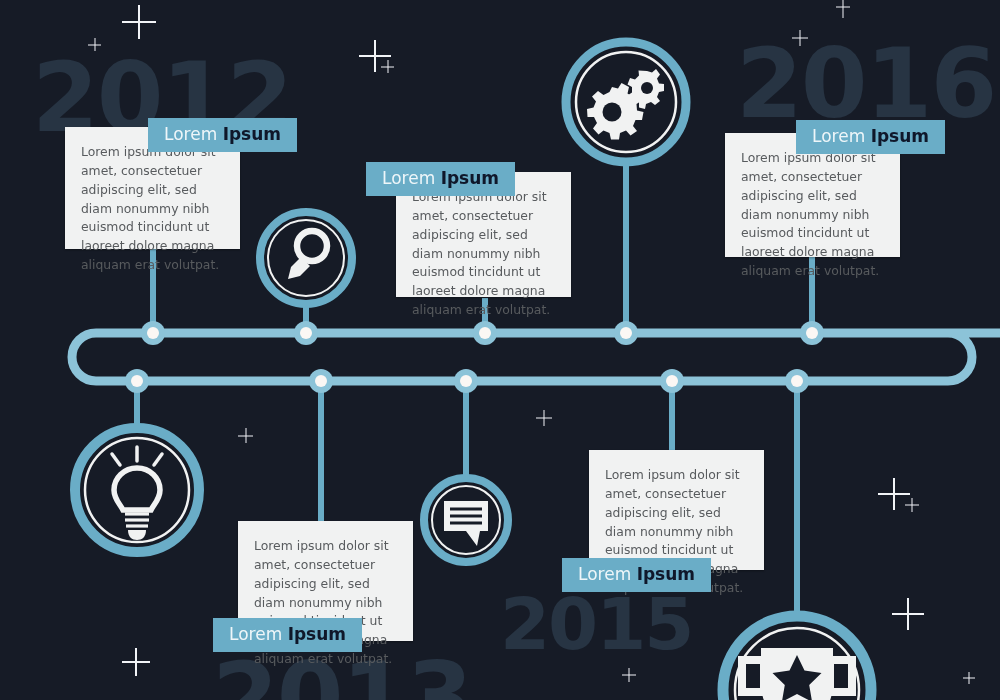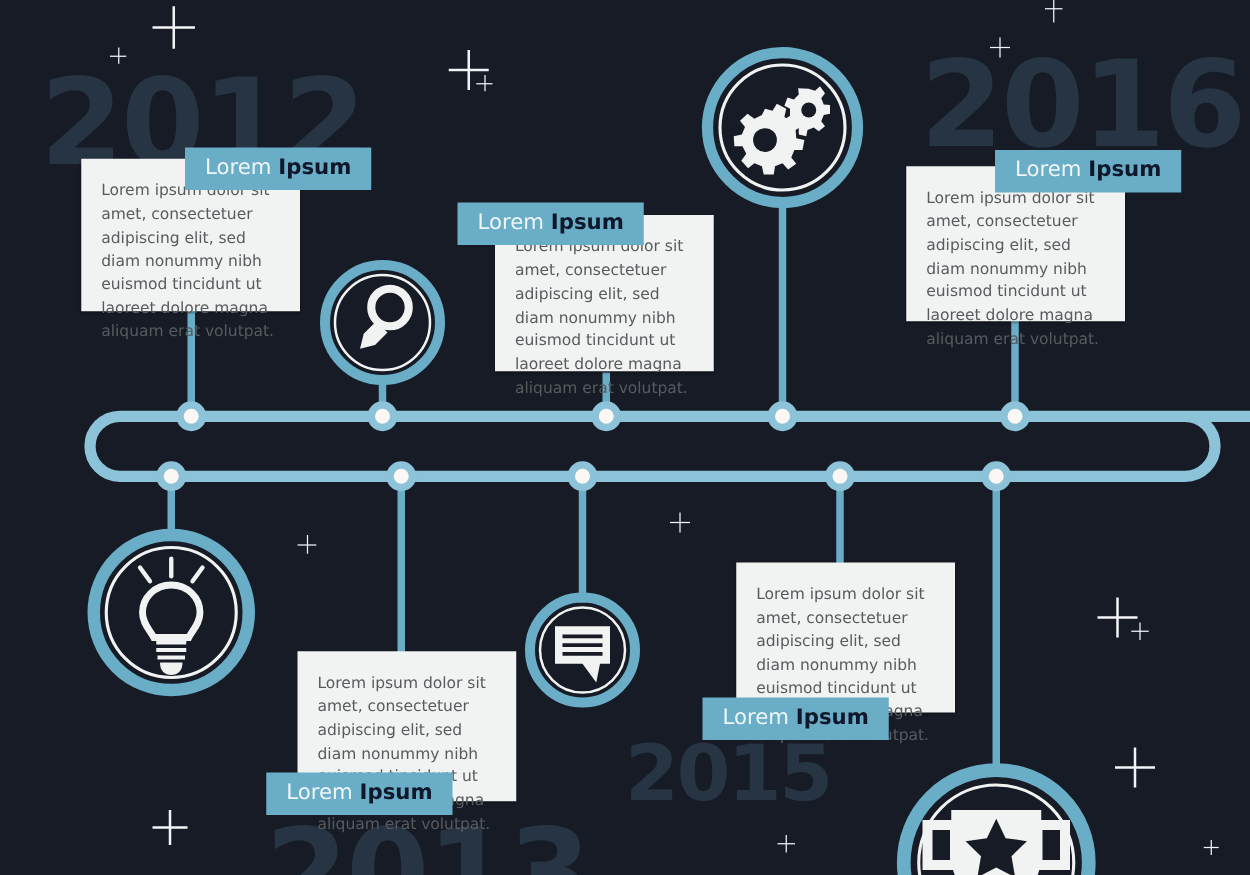--- a/index.html
+++ b/index.html
@@ -71,21 +71,21 @@
   .tag b { color: #0f172a; font-weight: 700; }
 </style>
 </head>
 <body>
 
 <div id="stage">
 
   <div class="year-label" style="left:32px; top:50px; font-size:96px;">2012</div>
   <div class="year-label" style="left:736px; top:36px; font-size:96px;">2016</div>
   <div class="year-label" style="left:212px; top:650px; font-size:96px;">2013</div>
-  <div class="year-label" style="left:500px; top:588px; font-size:62px;">2015</div>
+  <div class="year-label" style="left:500px; top:588px; font-size:72px;">2015</div>
 
   <div class="sparkle" style="left:122px; top:5px;   width:34px; height:34px;"></div>
   <div class="sparkle thin" style="left:88px;  top:38px;  width:13px; height:13px;"></div>
   <div class="sparkle" style="left:359px; top:40px;  width:32px; height:32px;"></div>
   <div class="sparkle thin" style="left:381px; top:60px;  width:13px; height:13px;"></div>
   <div class="sparkle thin" style="left:792px; top:30px;  width:16px; height:16px;"></div>
   <div class="sparkle thin" style="left:836px; top:-4px;  width:14px; height:22px;"></div>
   <div class="sparkle thin" style="left:238px; top:428px; width:15px; height:15px;"></div>
   <div class="sparkle thin" style="left:536px; top:410px; width:16px; height:16px;"></div>
   <div class="sparkle" style="left:878px; top:478px; width:32px; height:32px;"></div>

